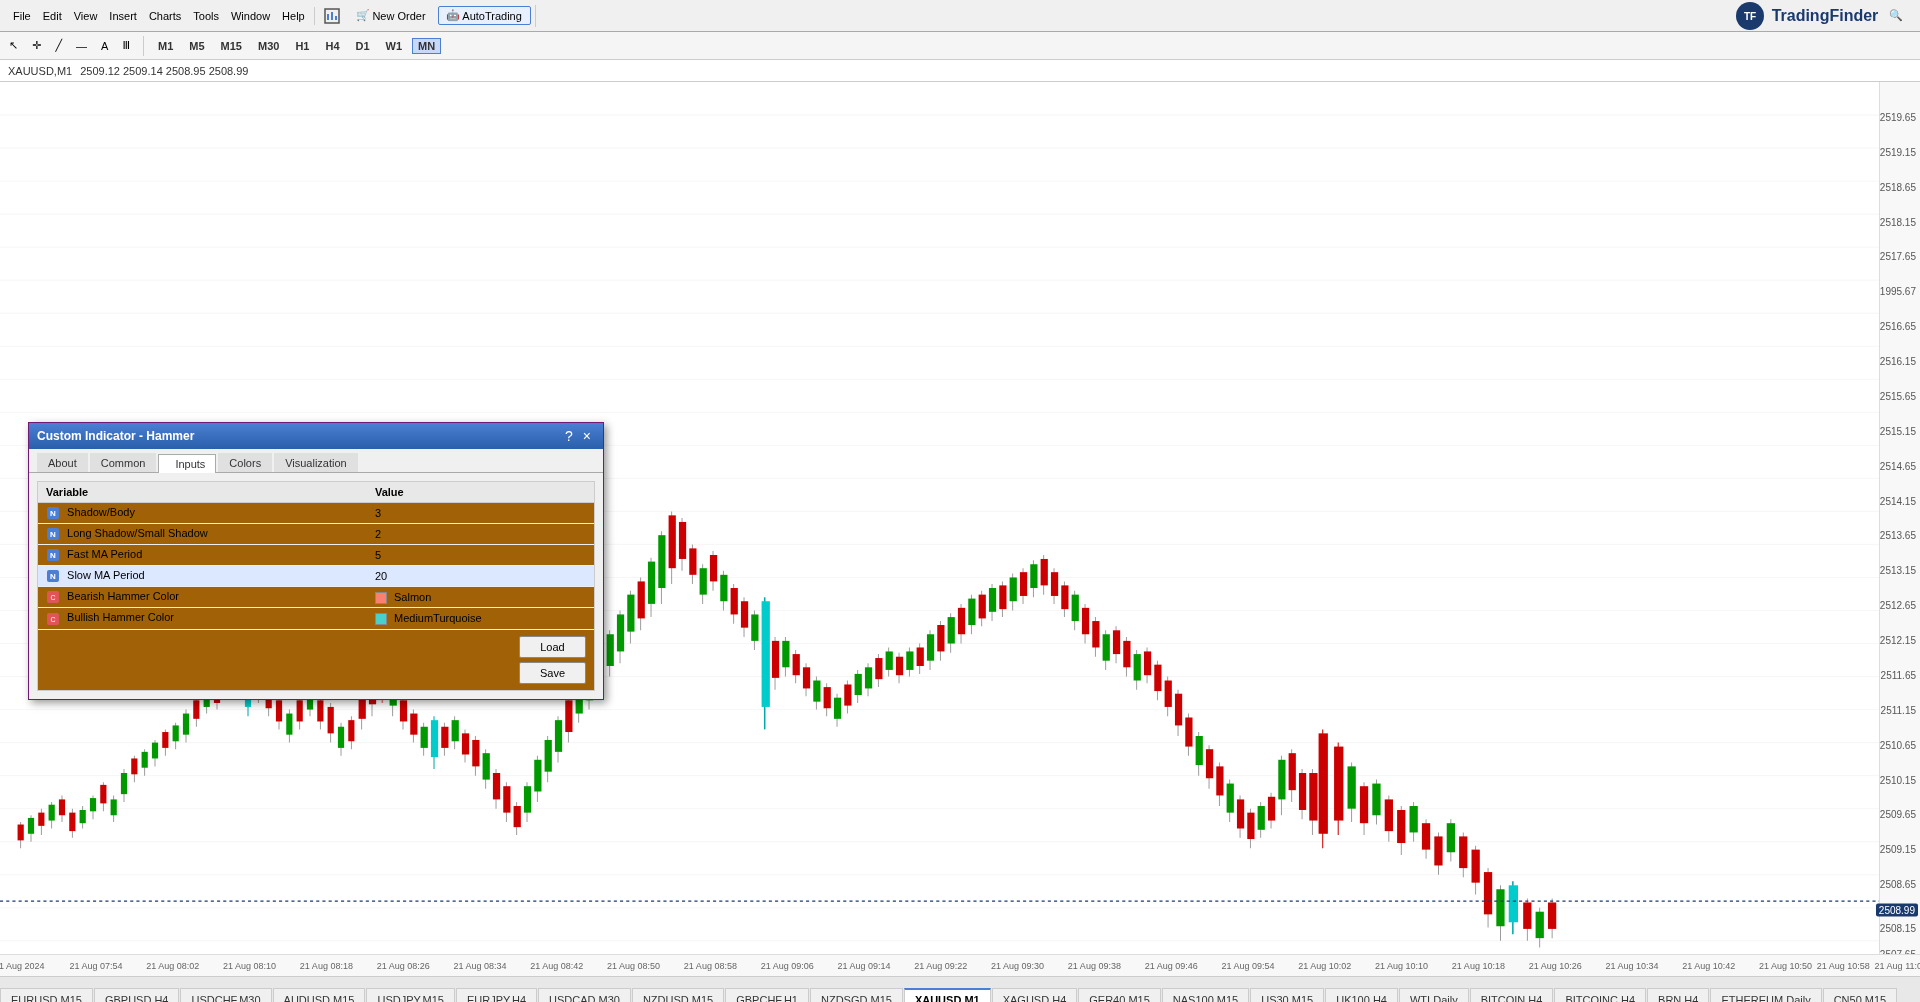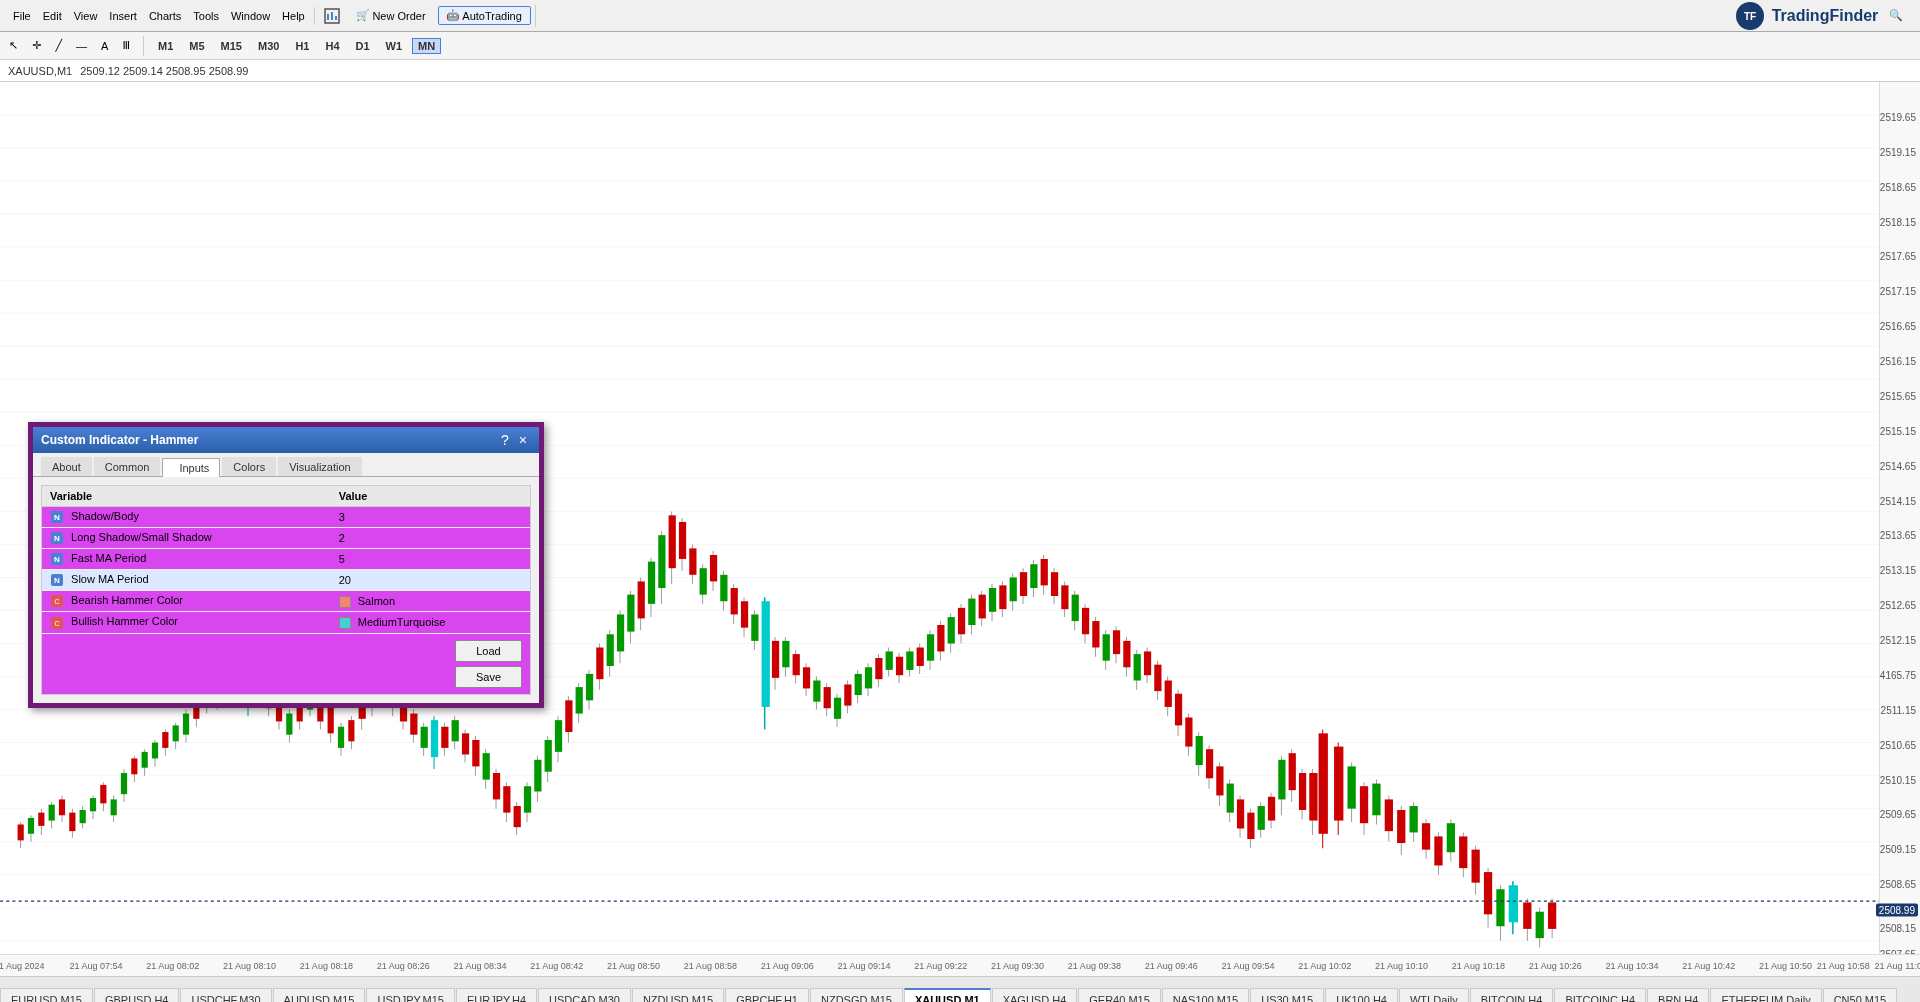--- a/index.html
+++ b/index.html
@@ -77,21 +77,21 @@
 
     
     #dialog-overlay {
       position: absolute; top: 0; left: 0; width: 100%; height: 100%;
       z-index: 100;
     }
 
     
     #dialog {
       position: absolute; top: 340px; left: 28px;
-      width: 516px; background: #f0f0f0; border: 5px solid #701a75;
+      width: 576px; background: #f0f0f0; border: 1px solid #701a75;
       box-shadow: 3px 3px 8px rgba(0,0,0,0.4); font-size: 12px;
     }
     #dialog-titlebar {
       background: linear-gradient(to bottom, #4a7fd4, #2a5faa);
       color: #fff; padding: 4px 8px; display: flex; align-items: center; justify-content: space-between;
       height: 26px;
     }
     #dialog-title { font-size: 12px; font-weight: bold; }
     .dialog-titlebar-btns { display: flex; gap: 2px; }
     .title-btn { background: none; border: none; color: #fff; cursor: pointer; font-size: 14px; padding: 0 4px; }
@@ -103,21 +103,21 @@
     .dialog-tab {
       padding: 3px 10px; font-size: 11px; cursor: pointer; border: 1px solid transparent;
       border-bottom: none; background: #e0e0e0; margin-right: 2px; color: #333;
     }
     .dialog-tab.active {
       background: #fff; border-color: #aaa; border-bottom-color: #fff;
       position: relative; bottom: -1px; z-index: 1; padding-left: 16px;
     }
 
     #dialog-content {
-      background: #d946ef; margin: 8px; border: 1px solid #ccc; padding: 0;
+      background: #a16207; margin: 8px; border: 1px solid #ccc; padding: 0;
     }
 
     
     #input-table { width: 100%; border-collapse: collapse; }
     #input-table th {
       background: #e8e8e8; border-bottom: 1px solid #ccc; padding: 4px 8px;
       text-align: left; font-size: 11px; font-weight: bold;
     }
     #input-table td {
       padding: 3px 8px; font-size: 11px; border-bottom: 1px solid #eee;
@@ -558,32 +558,32 @@
     <line x1="0" y1="620" x2="1858" y2="620" stroke="#1a3a6e" stroke-width="0.8" stroke-dasharray="3,3"></line>
   </svg>
 
   
   <div id="price-axis">
     <div class="price-label" style="top:4%;">2519.65</div>
     <div class="price-label" style="top:8%;">2519.15</div>
     <div class="price-label" style="top:12%;">2518.65</div>
     <div class="price-label" style="top:16%;">2518.15</div>
     <div class="price-label" style="top:20%;">2517.65</div>
-    <div class="price-label" style="top:24%;">2517.15</div>
+    <div class="price-label" style="top:24%;">1995.67</div>
     <div class="price-label" style="top:28%;">2516.65</div>
     <div class="price-label" style="top:32%;">2516.15</div>
     <div class="price-label" style="top:36%;">2515.65</div>
     <div class="price-label" style="top:40%;">2515.15</div>
     <div class="price-label" style="top:44%;">2514.65</div>
     <div class="price-label" style="top:48%;">2514.15</div>
     <div class="price-label" style="top:52%;">2513.65</div>
     <div class="price-label" style="top:56%;">2513.15</div>
     <div class="price-label" style="top:60%;">2512.65</div>
     <div class="price-label" style="top:64%;">2512.15</div>
-    <div class="price-label" style="top:68%;">4165.75</div>
+    <div class="price-label" style="top:68%;">2511.65</div>
     <div class="price-label" style="top:72%;">2511.15</div>
     <div class="price-label" style="top:76%;">2510.65</div>
     <div class="price-label" style="top:80%;">2510.15</div>
     <div class="price-label" style="top:84%;">2509.65</div>
     <div class="price-label" style="top:88%;">2509.15</div>
     <div class="price-label" style="top:92%;">2508.65</div>
     <div class="price-label highlight" style="top:95%;">2508.99</div>
     <div class="price-label" style="top:97%;">2508.15</div>
     <div class="price-label" style="top:100%;">2507.65</div>
   </div>

